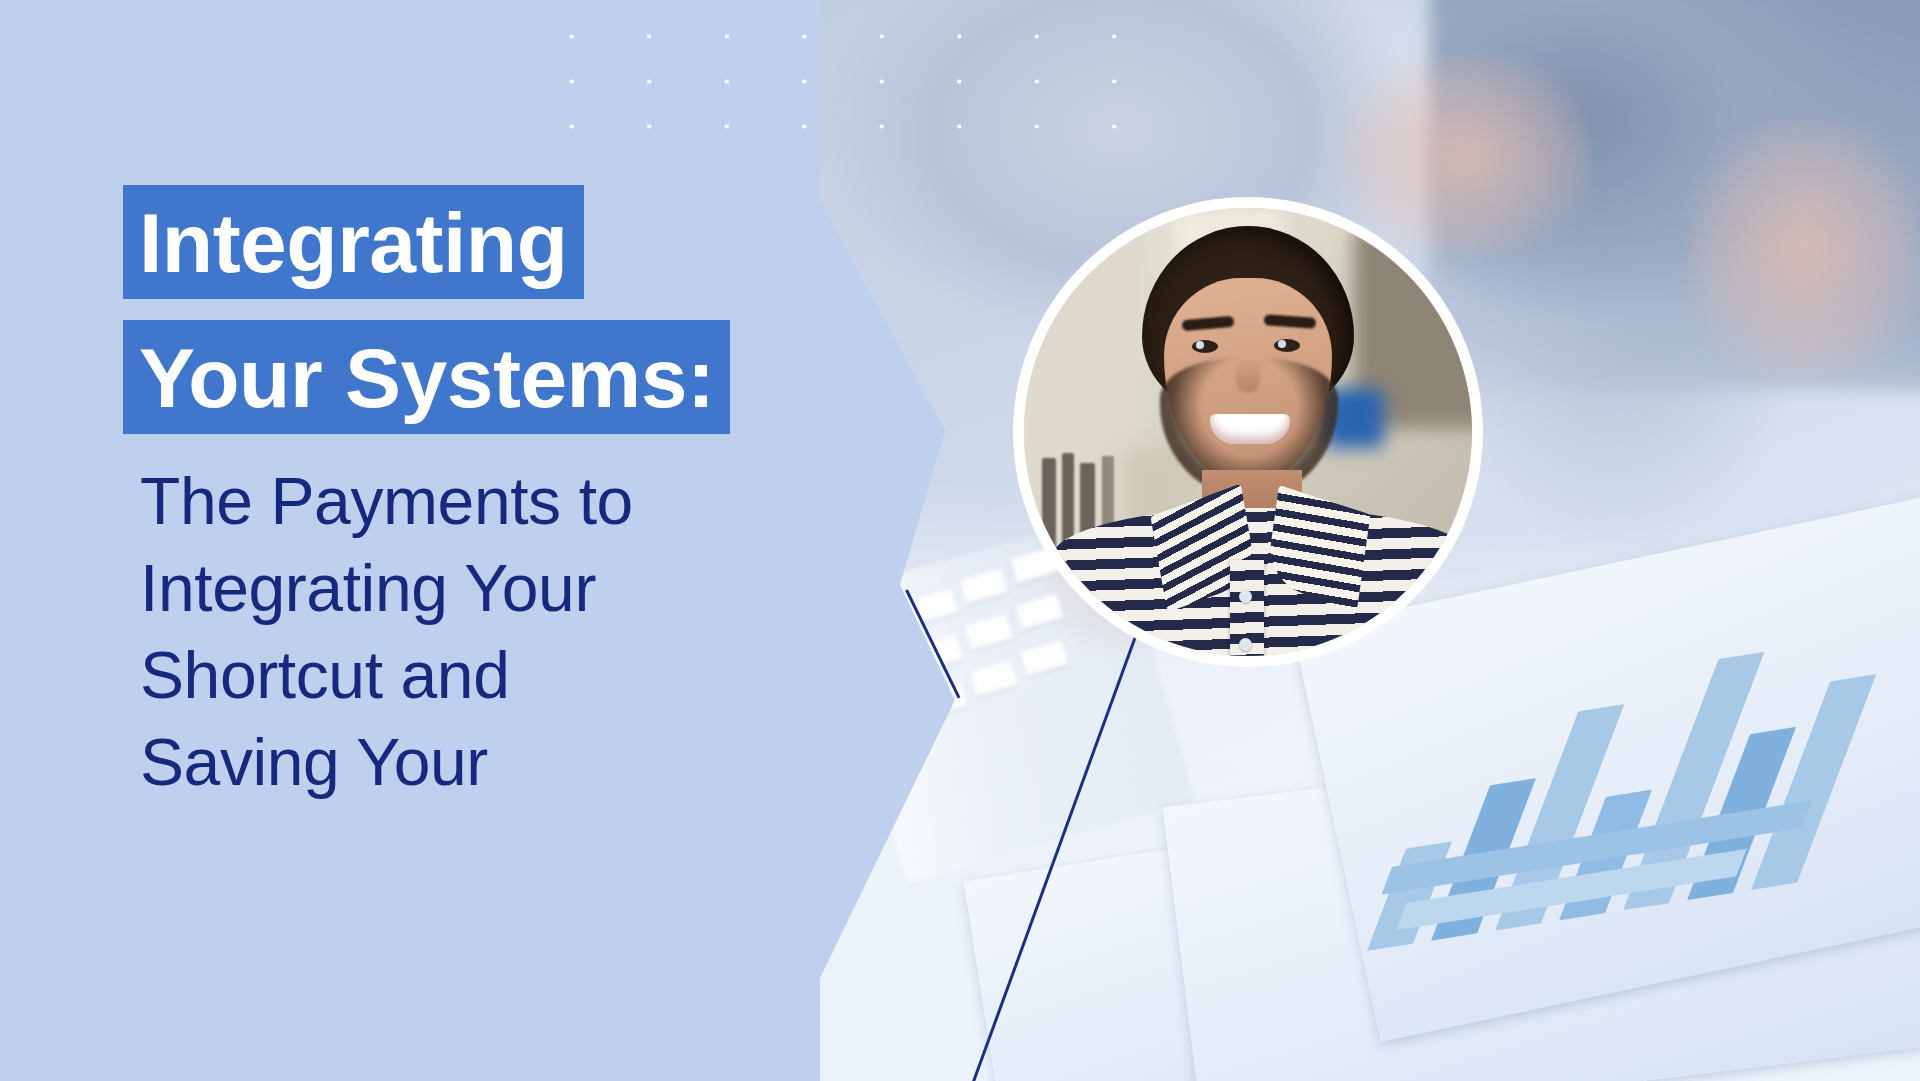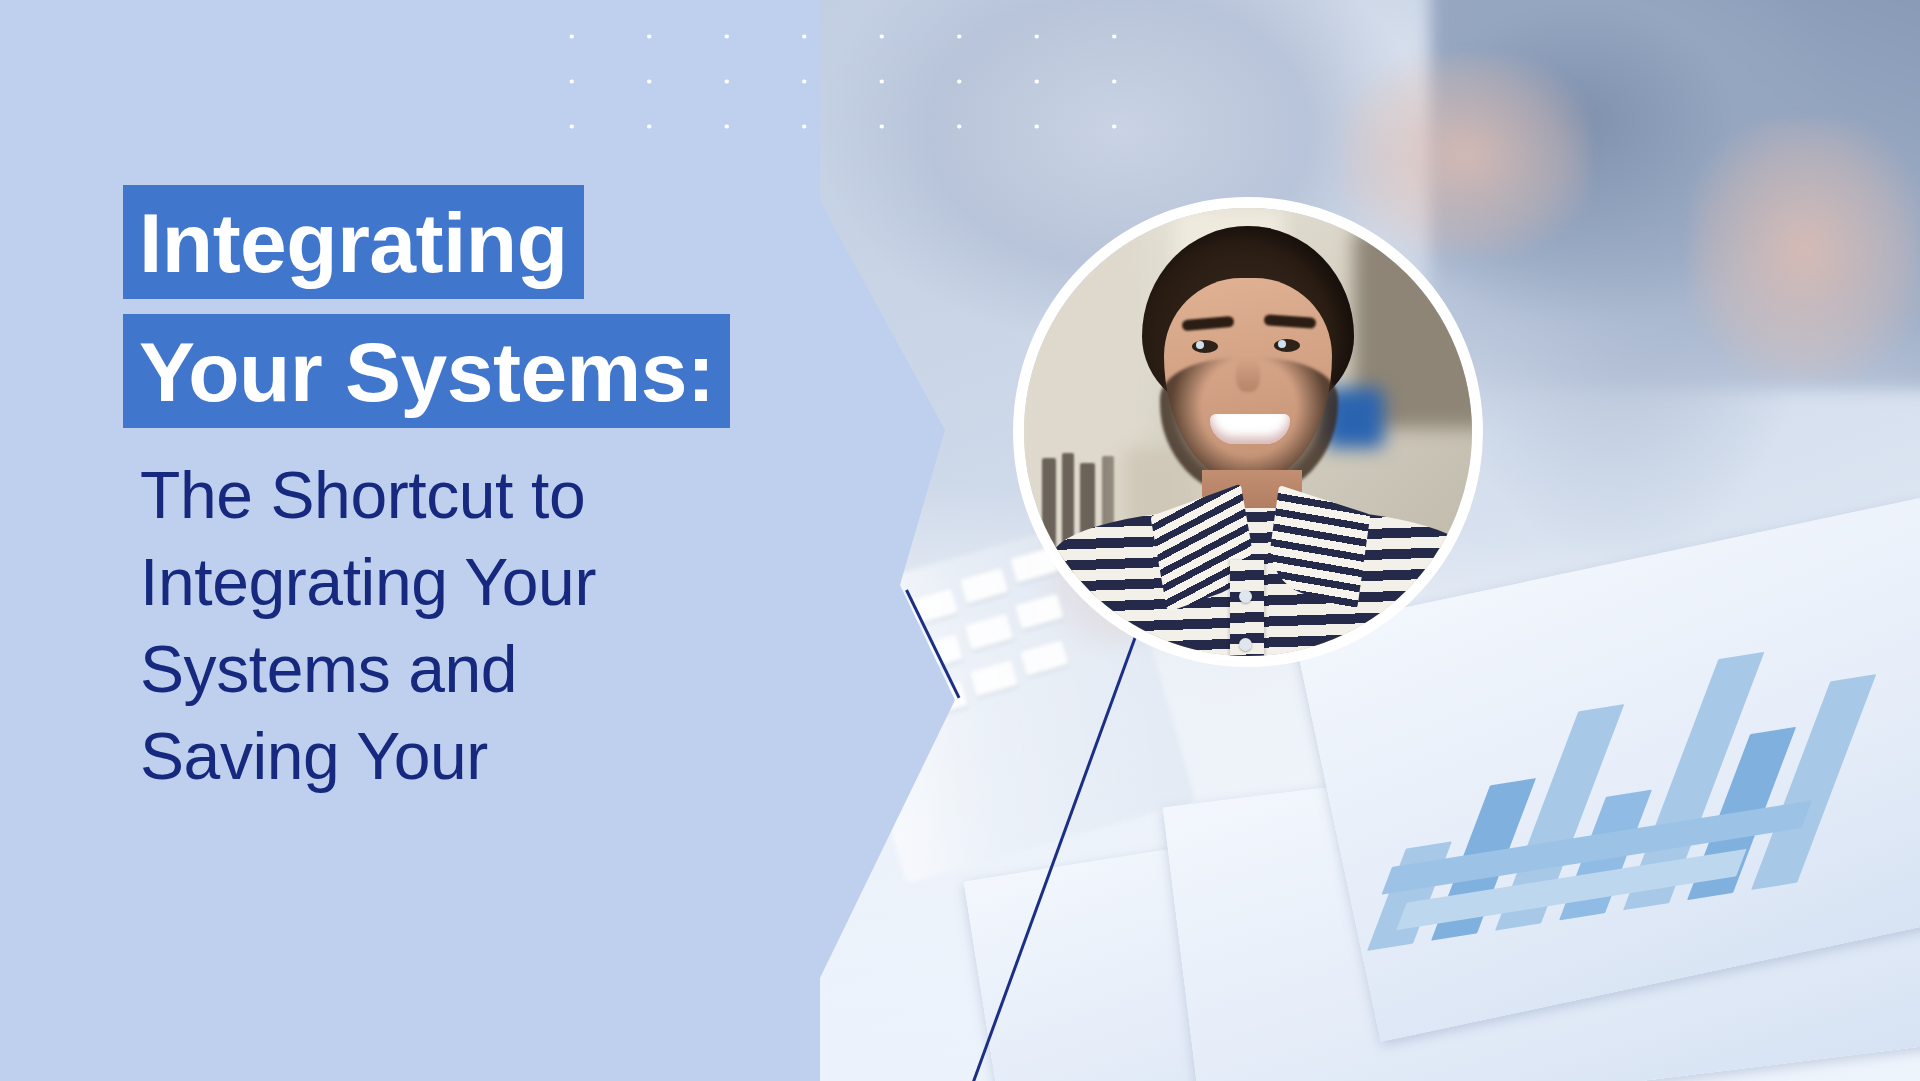--- a/index.html
+++ b/index.html
@@ -213,21 +213,21 @@
   .hl-line{
     display:block;
     background:#4176cd;
     color:#ffffff;
     font-weight:700;
     font-size:84px;
     line-height:1.0;
     letter-spacing:-0.5px;
     padding:16px 16px 14px 16px;
     width:max-content;
-    margin-bottom:15px;
+    margin-bottom:21px;
   }
   .hl-line.l2{ margin-bottom:24px; }
   .sub{
     color:#16297e;
     font-size:66px;
     line-height:1.32;
     font-weight:400;
     letter-spacing:-0.4px;
     padding-left:17px;
   }
@@ -327,20 +327,20 @@
       <div class="button" style="top:382px;"></div>
       <div class="button" style="top:430px;"></div>
     </div>
   </div>
 
   <div class="text-block">
     <span class="hl-line l1">Integrating</span>
     <span class="hl-line l2">Your Systems:</span>
 
     <div class="sub">
-      <span class="sub-line">The Shortcut to</span>
+      <span class="sub-line">The Payments to</span>
       <span class="sub-line">Integrating Your</span>
-      <span class="sub-line">Systems and</span>
+      <span class="sub-line">Shortcut and</span>
       <span class="sub-line">Saving Your</span>
     </div>
   </div>
 
 </div>
 
 </body></html>

